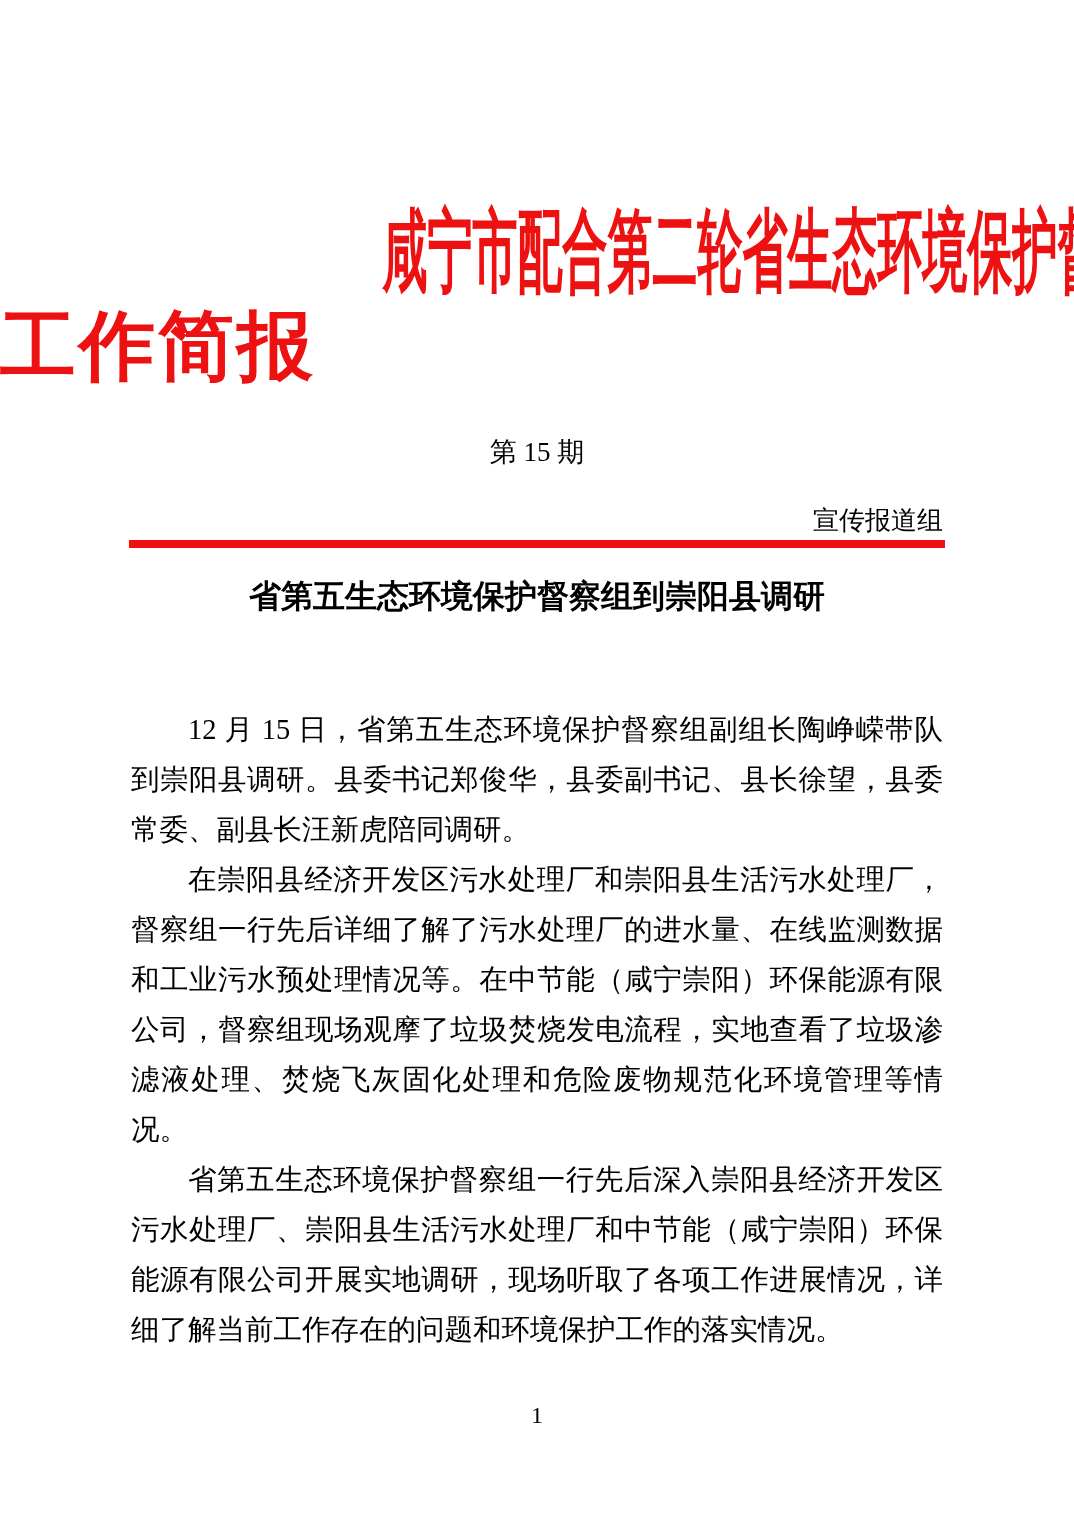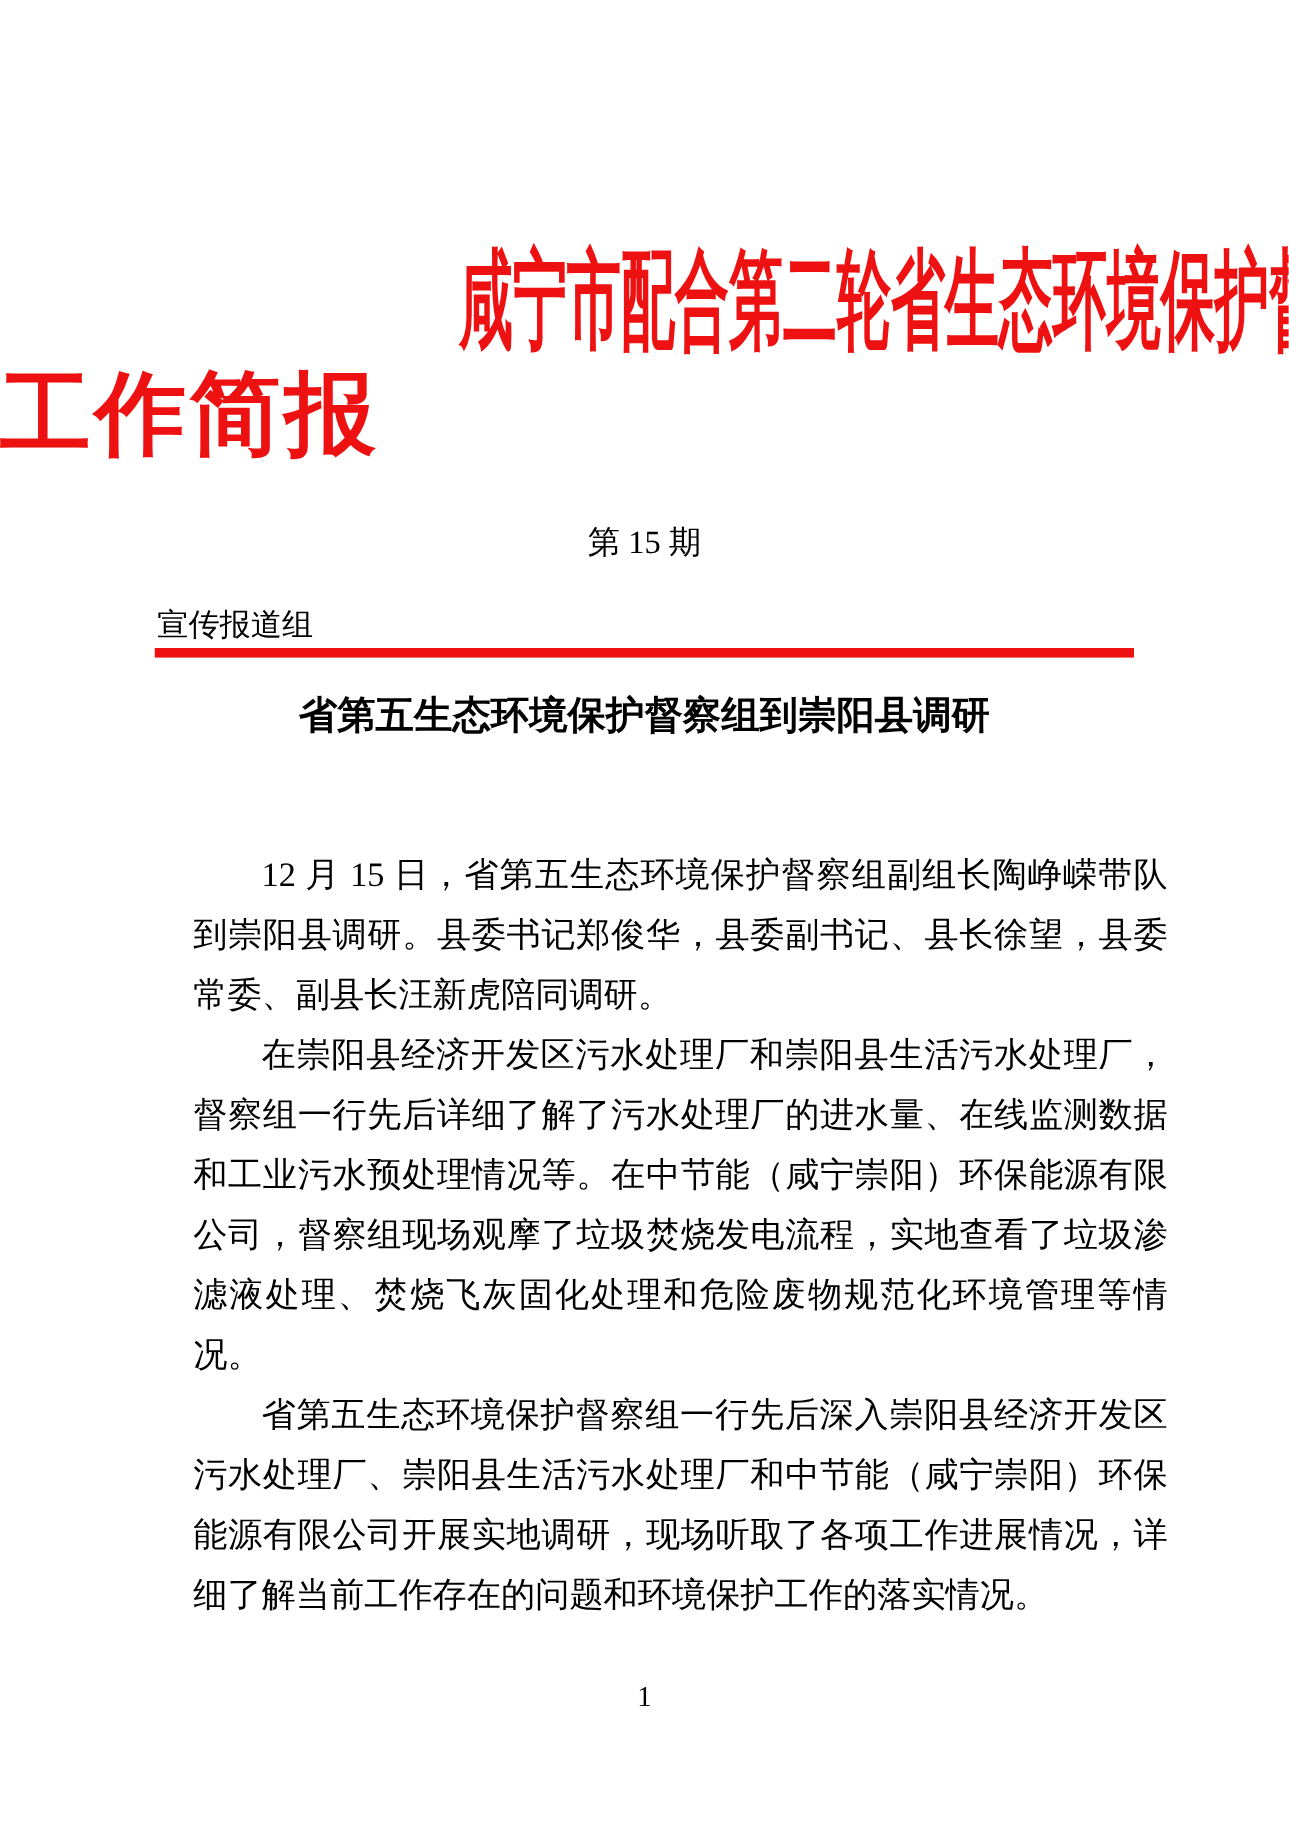--- a/index.html
+++ b/index.html
@@ -60,21 +60,21 @@
     color: var(--ink);
   }
 
   .info-row {
     position: absolute;
     top: 504px;
     left: 131px;
     width: 812px;
     display: flex;
     justify-content: space-between;
-    align-items: flex-start;
+    align-items: flex-end;
     font-size: 26px;
     line-height: 34px;
     color: var(--ink);
     flex-direction: column;
   }
 
   .red-rule {
     position: absolute;
     top: 540px;
     left: 129px;
@@ -100,21 +100,20 @@
   .article-body {
     position: absolute;
     top: 705px;
     left: 131px;
     width: 812px;
     font-size: 28.5px;
     line-height: 50px;
     text-align: justify;
     text-justify: inter-ideograph;
     color: var(--ink);
-    margin-left: 30px;
   }
   .article-body p.body-para {
     margin: 0;
     padding: 0;
     text-indent: 2em;
   }
 
   .page-number {
     position: absolute;
     top: 1400px;

